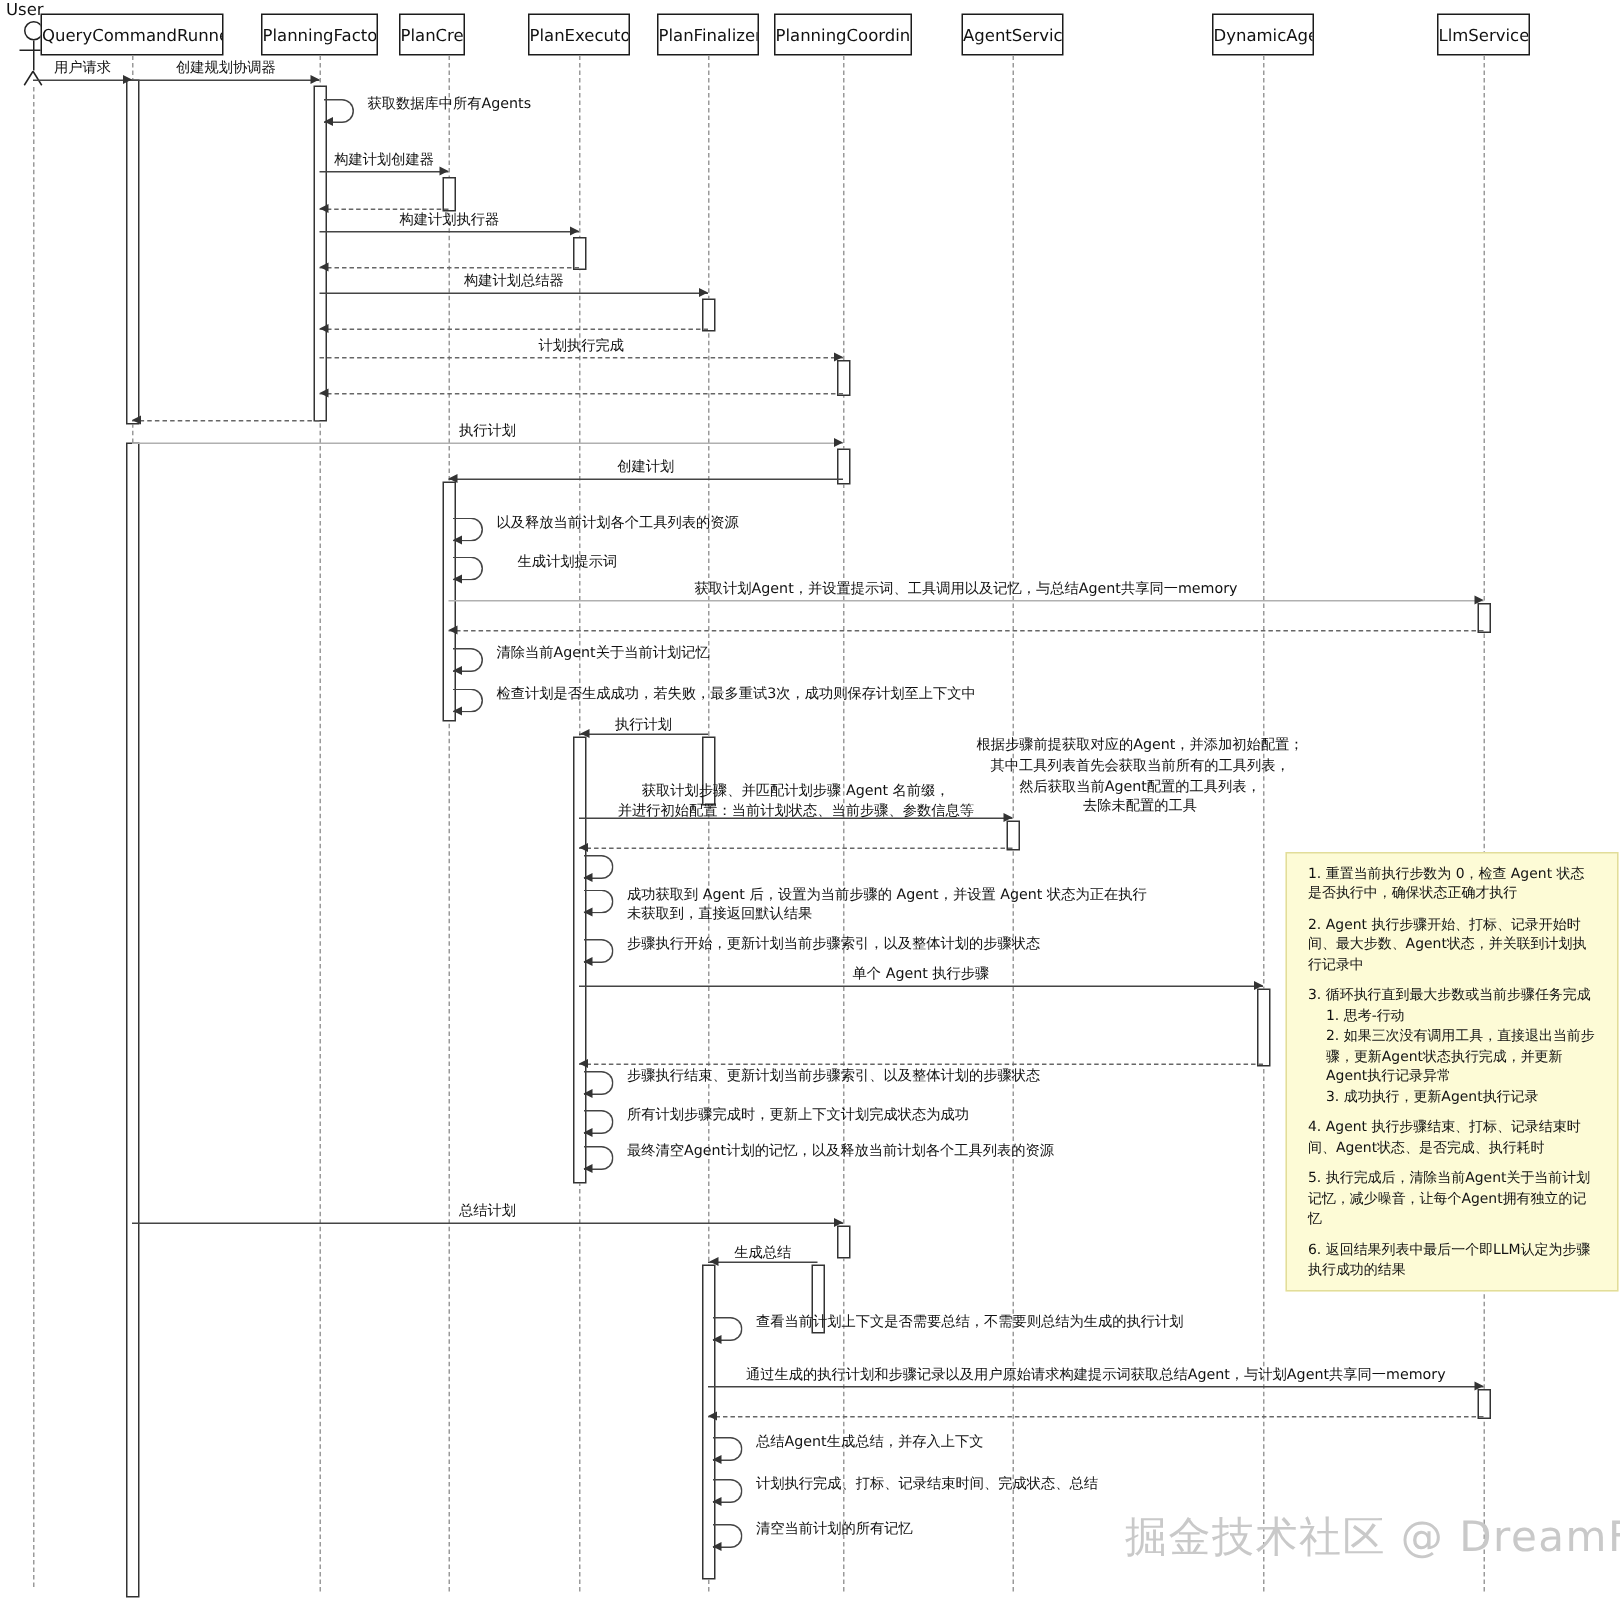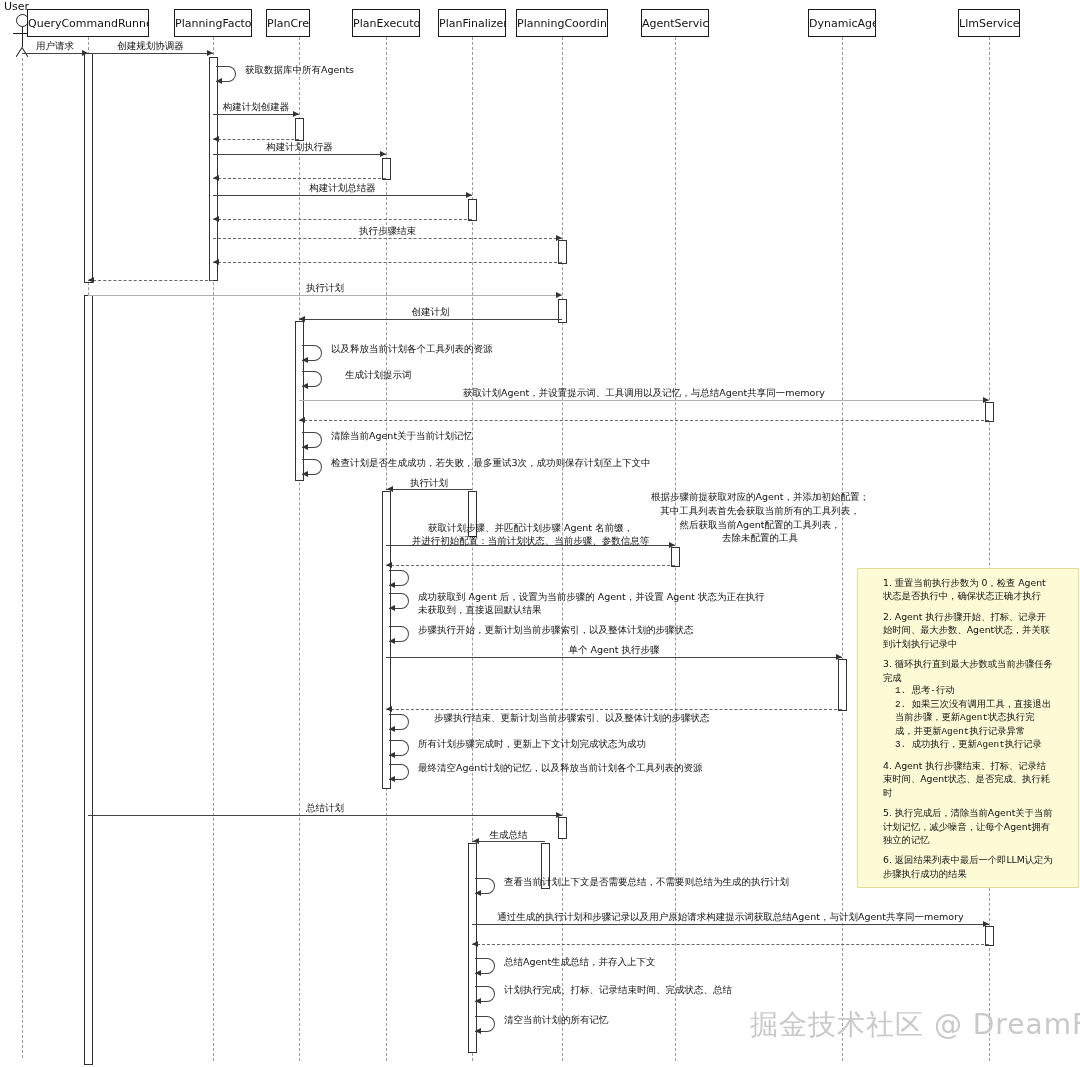--- a/index.html
+++ b/index.html
@@ -34,24 +34,24 @@
           border-bottom:3.5px solid transparent;border-right:6px solid #333;}
   .mlabel{position:absolute;font-size:9.5px;color:#111;white-space:nowrap;}
   .mlabel.ctr{transform:translateX(-50%);text-align:center;}
 
   
   .selfloop{position:absolute;width:20px;height:16px;border:1px solid #444;
             border-left:none;border-radius:0 9px 9px 0;box-sizing:border-box;}
 
   
   .note{position:absolute;background:#fdfbd6;border:1px solid #e2dd9a;
-        font-size:9.3px;line-height:1.45;color:#111;padding:7px 25px;box-sizing:border-box;}
+        font-size:9.3px;line-height:1.45;color:#111;padding:7px 14px;box-sizing:border-box;}
   .note p{margin:0 0 7px 0;}
   .note p:last-child{margin-bottom:0;}
-  .note .sub{display:block;padding-left:12px;font-family:Liberation Mono, monospace;}
+  .note .sub{display:block;padding-left:12px;}
 
   .freefloat{position:absolute;font-size:9.5px;color:#111;text-align:center;
              line-height:1.45;white-space:pre;transform:translateX(-50%);}
 
   .watermark{position:absolute;font-size:28px;color:#c9c9c9;white-space:nowrap;
              letter-spacing:1px;}
 </style>
 </head>
 <body>
 
@@ -118,21 +118,21 @@
     <div class="mlabel ctr" style="left: 299.5px; top: 141px; white-space: pre; line-height: 1.35;">构建计划执行器</div>
     <div class="msg dashed" style="left: 213px; top: 178px; width: 173px;"></div>
     <div class="arrowL" style="left: 213px; top: 174.5px;"></div>
     <div class="msg" style="left: 213px; top: 195px; width: 259px;"></div>
     <div class="arrowR" style="left: 466px; top: 191.5px;"></div>
     <div class="mlabel ctr" style="left: 342.5px; top: 182px; white-space: pre; line-height: 1.35;">构建计划总结器</div>
     <div class="msg dashed" style="left: 213px; top: 219px; width: 259px;"></div>
     <div class="arrowL" style="left: 213px; top: 215.5px;"></div>
     <div class="msg dashed" style="left: 213px; top: 238px; width: 349px;"></div>
     <div class="arrowR" style="left: 556px; top: 234.5px;"></div>
-    <div class="mlabel ctr" style="left: 387.5px; top: 225px; white-space: pre; line-height: 1.35;">执行步骤结束</div>
+    <div class="mlabel ctr" style="left: 387.5px; top: 225px; white-space: pre; line-height: 1.35;">计划执行完成</div>
     <div class="msg dashed" style="left: 213px; top: 262px; width: 349px;"></div>
     <div class="arrowL" style="left: 213px; top: 258.5px;"></div>
     <div class="msg dashed" style="left: 88px; top: 280px; width: 125px;"></div>
     <div class="arrowL" style="left: 88px; top: 276.5px;"></div>
     <div class="msg light" style="left: 88px; top: 295px; width: 474px;"></div>
     <div class="arrowR" style="left: 556px; top: 291.5px;"></div>
     <div class="mlabel ctr" style="left: 325px; top: 282px; white-space: pre; line-height: 1.35;">执行计划</div>
     <div class="msg" style="left: 299px; top: 319px; width: 263px;"></div>
     <div class="arrowL" style="left: 299px; top: 315.5px;"></div>
     <div class="mlabel ctr" style="left: 430.5px; top: 306px; white-space: pre; line-height: 1.35;">创建计划</div>
@@ -171,21 +171,21 @@
     <div class="selfloop" style="left: 389px; top: 626px;"></div>
     <div class="arrowL" style="left: 389px; top: 638px;"></div>
     <div class="mlabel" style="left: 418px; top: 624px; white-space: pre; line-height: 1.35;">步骤执行开始，更新计划当前步骤索引，以及整体计划的步骤状态</div>
     <div class="msg" style="left: 386px; top: 657px; width: 456px;"></div>
     <div class="arrowR" style="left: 836px; top: 653.5px;"></div>
     <div class="mlabel ctr" style="left: 614px; top: 644px; white-space: pre; line-height: 1.35;">单个 Agent 执行步骤</div>
     <div class="msg dashed" style="left: 386px; top: 709px; width: 456px;"></div>
     <div class="arrowL" style="left: 386px; top: 705.5px;"></div>
     <div class="selfloop" style="left: 389px; top: 714px;"></div>
     <div class="arrowL" style="left: 389px; top: 726px;"></div>
-    <div class="mlabel" style="left: 418px; top: 712px; white-space: pre; line-height: 1.35; margin-left: 16px;">步骤执行结束、更新计划当前步骤索引、以及整体计划的步骤状态</div>
+    <div class="mlabel" style="left: 418px; top: 712px; white-space: pre; line-height: 1.35;">步骤执行结束、更新计划当前步骤索引、以及整体计划的步骤状态</div>
     <div class="selfloop" style="left: 389px; top: 740px;"></div>
     <div class="arrowL" style="left: 389px; top: 752px;"></div>
     <div class="mlabel" style="left: 418px; top: 738px; white-space: pre; line-height: 1.35;">所有计划步骤完成时，更新上下文计划完成状态为成功</div>
     <div class="selfloop" style="left: 389px; top: 764px;"></div>
     <div class="arrowL" style="left: 389px; top: 776px;"></div>
     <div class="mlabel" style="left: 418px; top: 762px; white-space: pre; line-height: 1.35;">最终清空Agent计划的记忆，以及释放当前计划各个工具列表的资源</div>
     <div class="msg" style="left: 88px; top: 815px; width: 474px;"></div>
     <div class="arrowR" style="left: 556px; top: 811.5px;"></div>
     <div class="mlabel ctr" style="left: 325px; top: 802px; white-space: pre; line-height: 1.35;">总结计划</div>
     <div class="msg" style="left: 472px; top: 841px; width: 73px;"></div>

